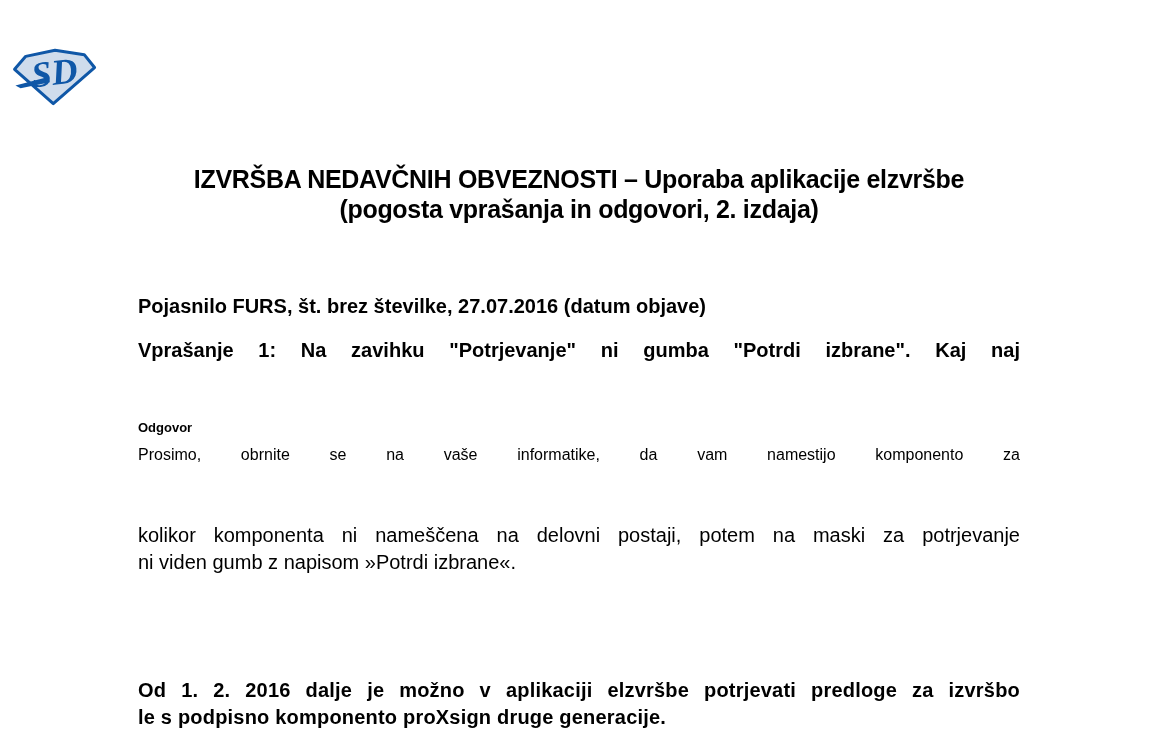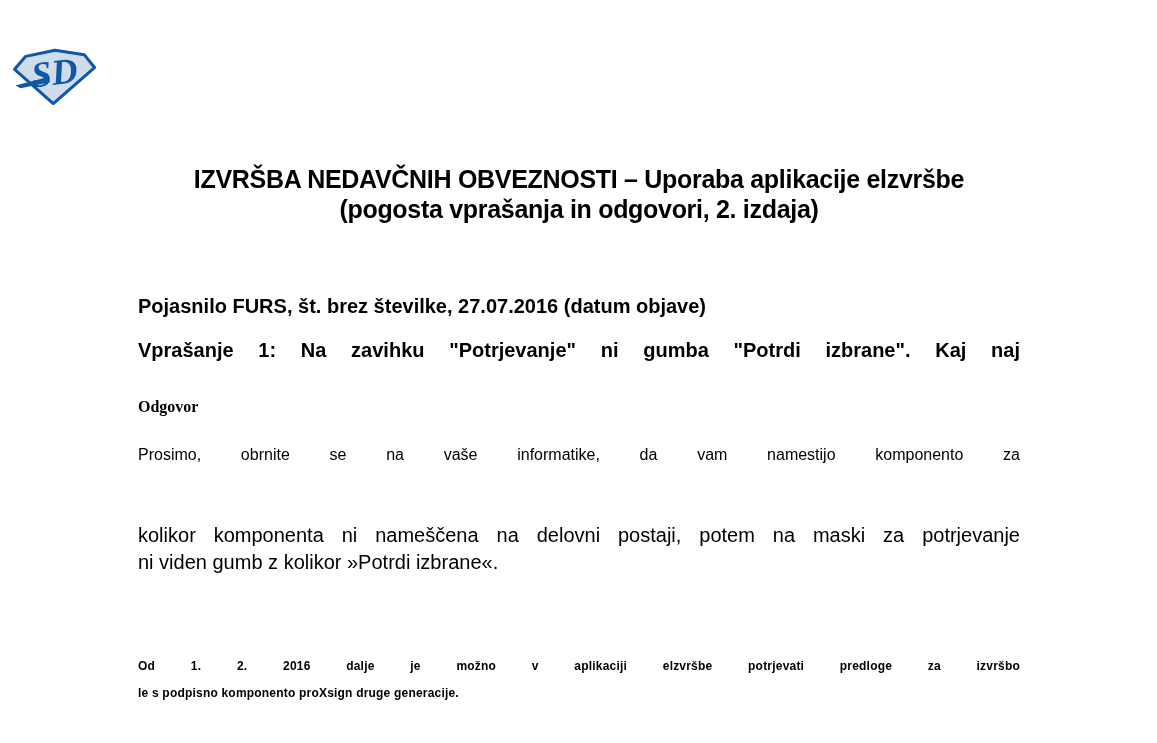--- a/index.html
+++ b/index.html
@@ -42,39 +42,38 @@
     line-height: 27px;
     margin-top: 38px;
   }
   .question {
     top: 335px;
     font-size: 20px;
     font-weight: bold;
     line-height: 30px;
   }
   .answer-label {
-    top: 393px;
-    font-size: 16px;
+    top: 414px;
+    font-size: 13px;
     font-weight: bold;
     line-height: 27px;
-    font-family: Liberation Serif, serif;
   }
   .answer-para {
     top: 441px;
     font-size: 16px;
     line-height: 27px;
   }
   .explain-para {
     top: 522px;
     font-size: 20px;
     line-height: 27px;
   }
   .note-para {
-    top: 653px;
-    font-size: 12px;
+    top: 677px;
+    font-size: 20px;
     font-weight: bold;
     line-height: 27px;
     letter-spacing: 0.2px;
   }
   .line { white-space: nowrap; }
   .line.just {
     white-space: normal;
     text-align: justify;
     text-align-last: justify;
   }
@@ -104,21 +103,21 @@
   </div>
 
   <div class="content-col answer-label">Odgovor</div>
 
   <div class="content-col answer-para">
     <div class="line just">Prosimo, obrnite se na vaše informatike, da vam namestijo komponento za</div>
   </div>
 
   <div class="content-col explain-para">
     <div class="line just">kolikor komponenta ni nameščena na delovni postaji, potem na maski za potrjevanje</div>
-    <div class="line">ni viden gumb z kolikor »Potrdi izbrane«.</div>
+    <div class="line">ni viden gumb z napisom »Potrdi izbrane«.</div>
   </div>
 
   <div class="content-col note-para">
     <div class="line just">Od 1. 2. 2016 dalje je možno v aplikaciji elzvršbe potrjevati predloge za izvršbo</div>
     <div class="line">le s podpisno komponento proXsign druge generacije.</div>
   </div>
 
 </div>
 
 </body></html>

